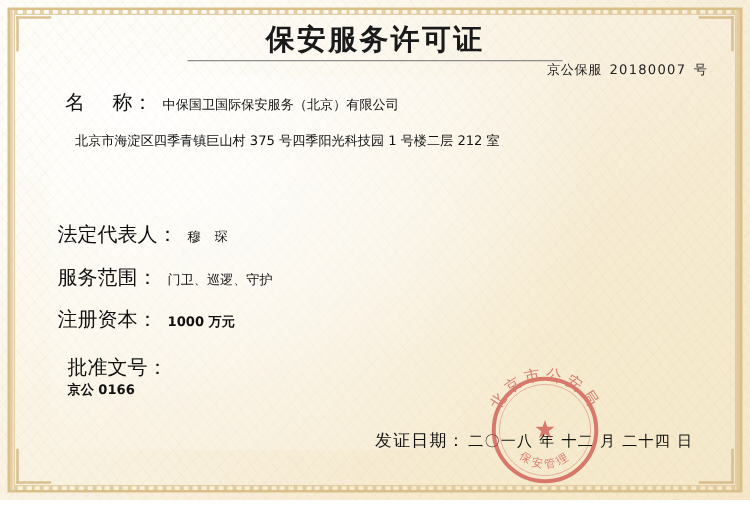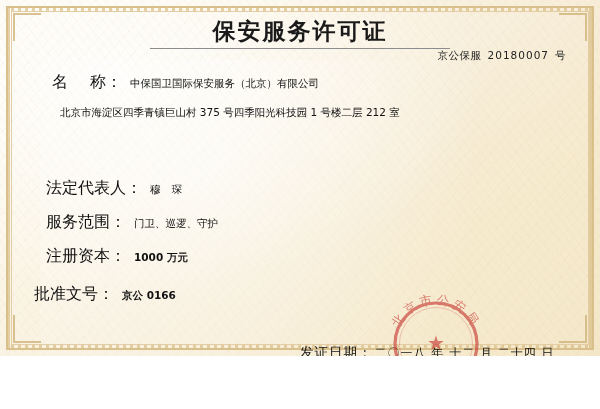--- a/index.html
+++ b/index.html
@@ -10,21 +10,21 @@
     width: 600px;
     height: 409px;
     overflow: hidden;
     font-family: "DejaVu Sans", "Liberation Sans", sans-serif;
     background: #ffffff;
   }
 
   #certificate {
     position: relative;
     width: 600px;
-    height: 356px;
+    height: 400px;
     box-sizing: border-box;
     background:
       radial-gradient(ellipse at 18% 22%, rgba(255,255,255,0.85) 0%, rgba(255,255,255,0) 55%),
       radial-gradient(ellipse at 82% 78%, rgba(246,235,205,0.75) 0%, rgba(255,255,255,0) 60%),
       linear-gradient(135deg, #fdfaf0 0%, #fbf5e6 30%, #f8efdc 55%, #f6ead0 75%, #f3e4c6 100%);
     overflow: hidden;
   }
 
   
   .texture {
@@ -136,21 +136,21 @@
   }
   .field .value.bold {
     font-weight: bold;
   }
 
   .f-name    { left: 52px;  top: 72px;  }
   .f-addr    { left: 52px;  top: 106px; }
   .f-legal   { left: 46px;  top: 178px; }
   .f-scope   { left: 46px;  top: 212px; }
   .f-capital { left: 46px;  top: 246px; }
-  .f-approve { left: 34px;  top: 284px; }
+  .f-approve { left: 46px;  top: 284px; flex-direction: column; }
 
   .name-label-spaced {
     display: inline-block;
   }
   .name-label-spaced .gap { display: inline-block; width: 22px; }
 
   .legal-value {
     font-family: "DejaVu Serif", "Liberation Serif", serif;
     letter-spacing: 4px;
     color: #2b2b2b;

